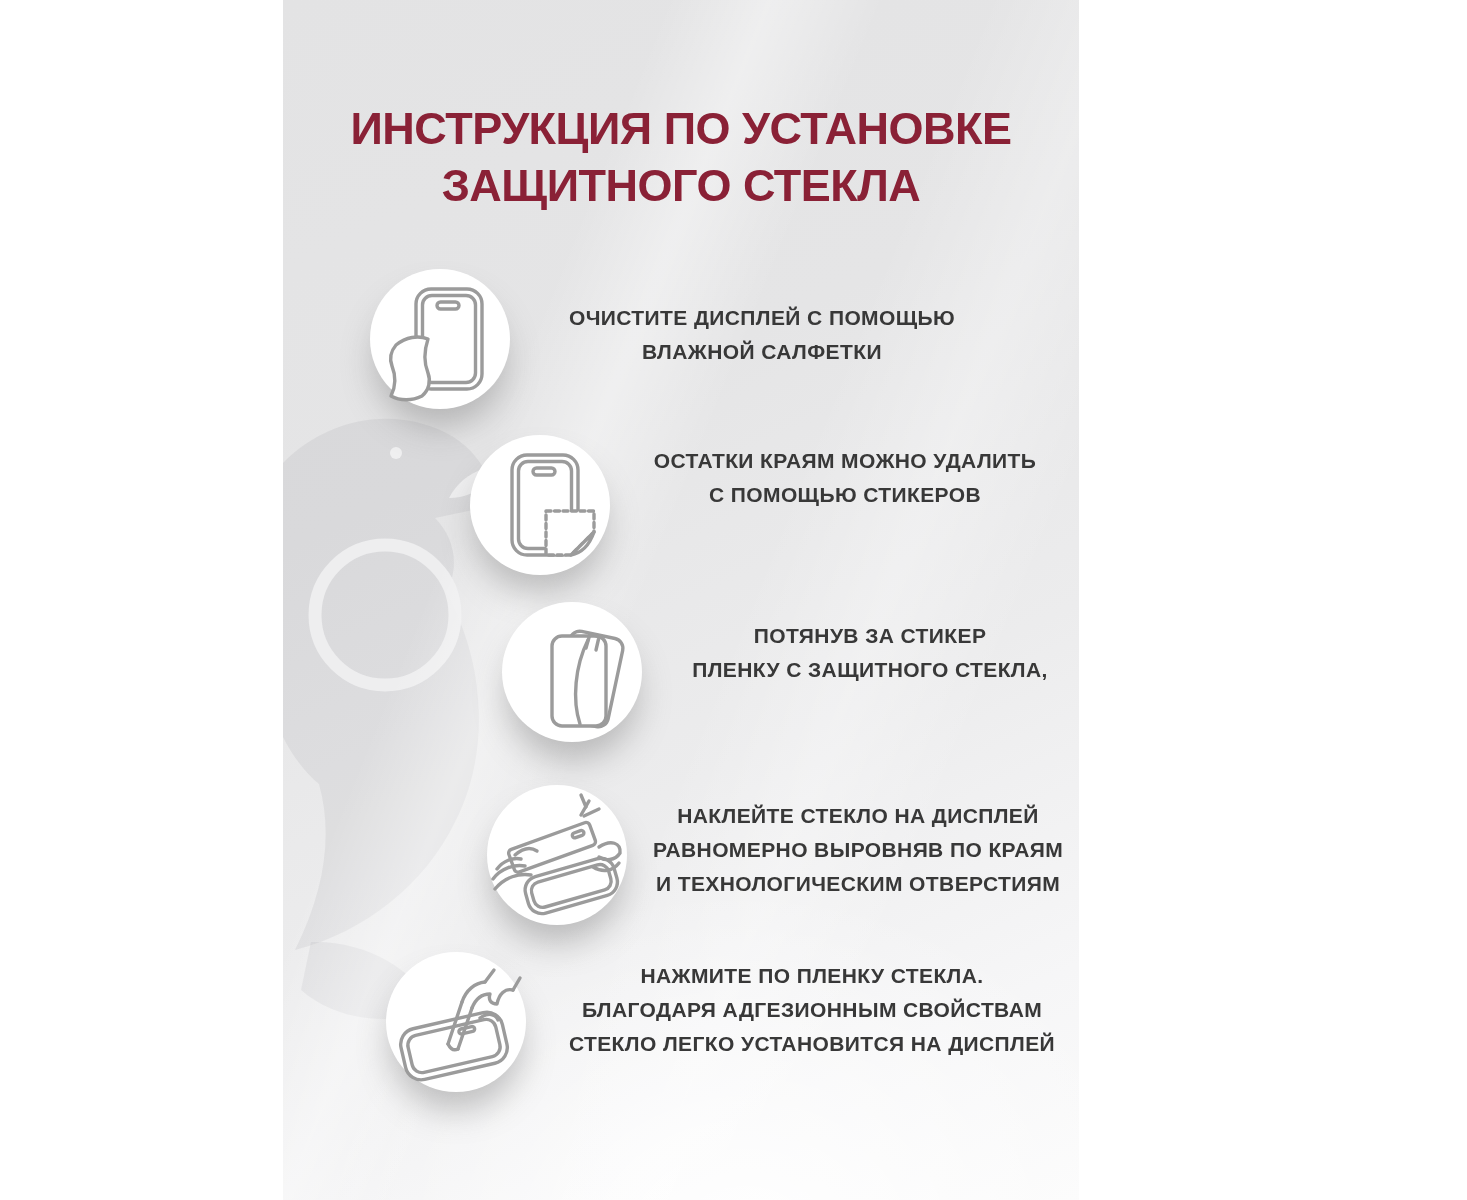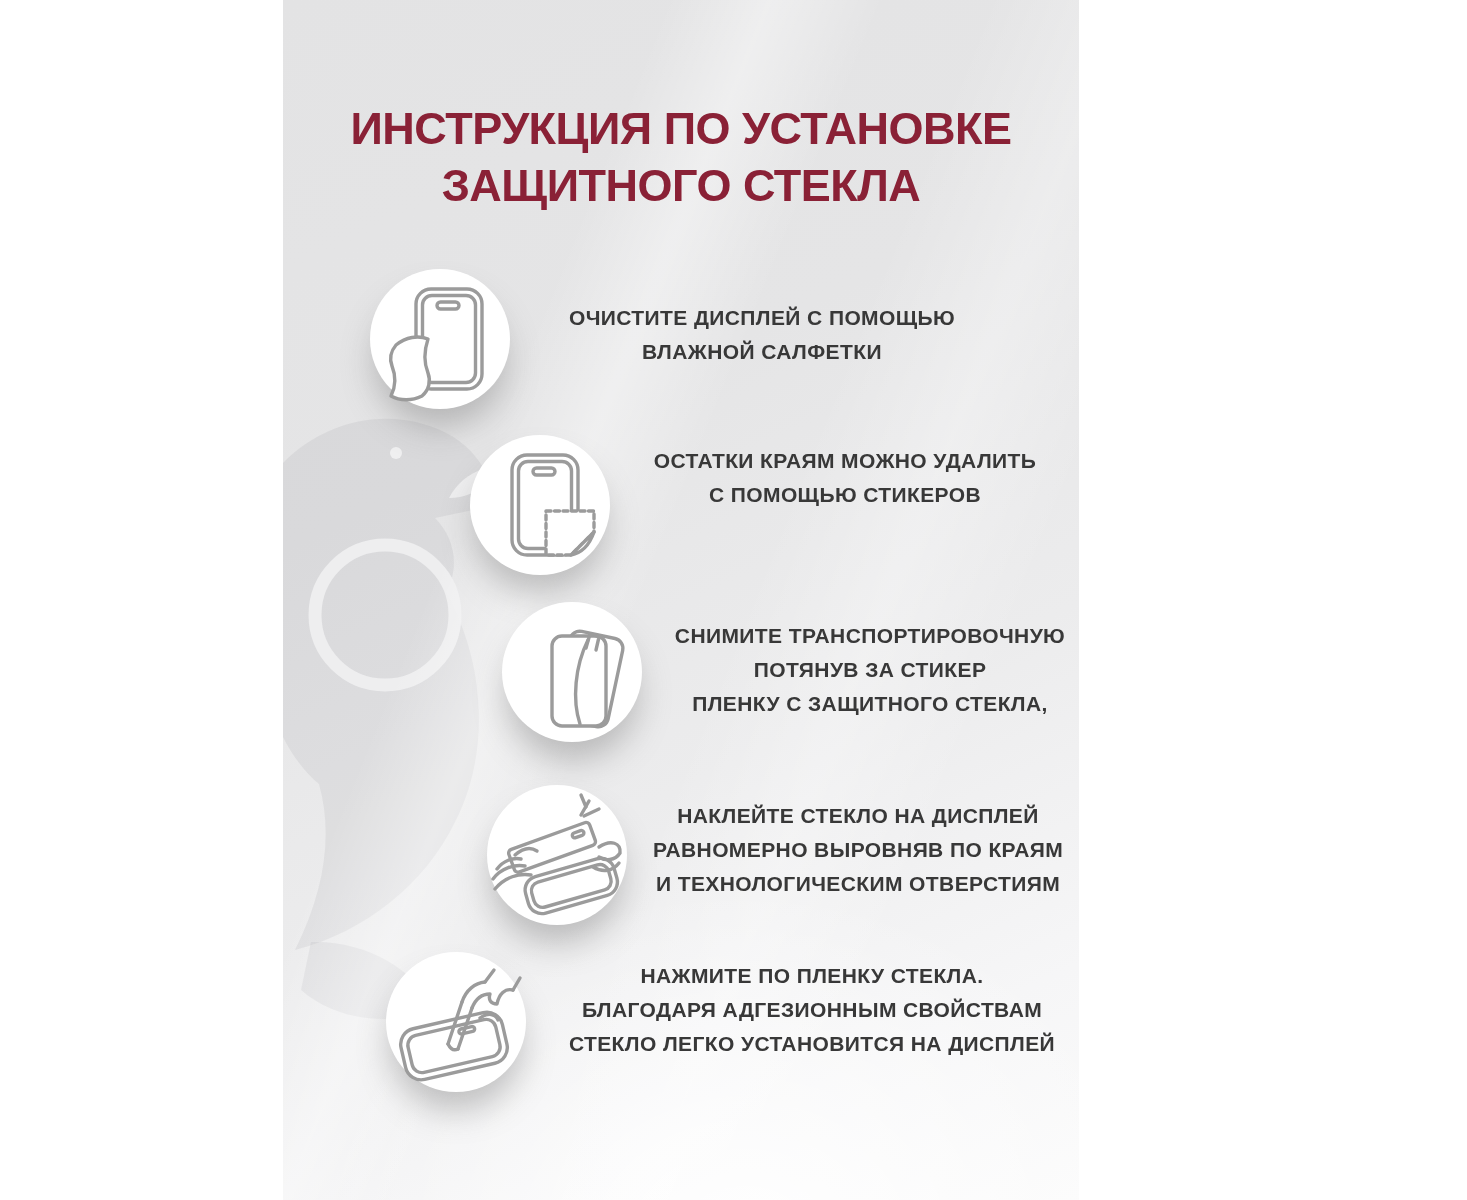--- a/index.html
+++ b/index.html
@@ -126,21 +126,20 @@
       <svg width="140" height="140" viewBox="0 0 140 140">
         <g class="icon-stroke">
           <rect x="60" y="32" width="54" height="90" rx="10" transform="rotate(12 87 77)"></rect>
           <rect x="50" y="34" width="54" height="90" rx="10" fill="#ffffff"></rect>
           <path d="M86,38 C73,64 70,98 78,122"></path>
           <path d="M84,46 L88,32 L97,35 L94,48"></path>
         </g>
       </svg>
     </div>
     <div class="step-text t3">
-      <span>СНИМИТЕ ТРАНСПОРТИРОВОЧНУЮ</span>
       <span>ПОТЯНУВ ЗА СТИКЕР</span>
       <span>ПЛЕНКУ С ЗАЩИТНОГО СТЕКЛА,</span>
     </div>
 
     <div class="badge b4">
       <svg width="140" height="140" viewBox="0 0 140 140">
         <g class="icon-stroke">
           <g transform="rotate(-16 84 100)">
             <rect x="38" y="82" width="92" height="38" rx="14"></rect>
             <rect x="44" y="88" width="80" height="26" rx="9"></rect>

